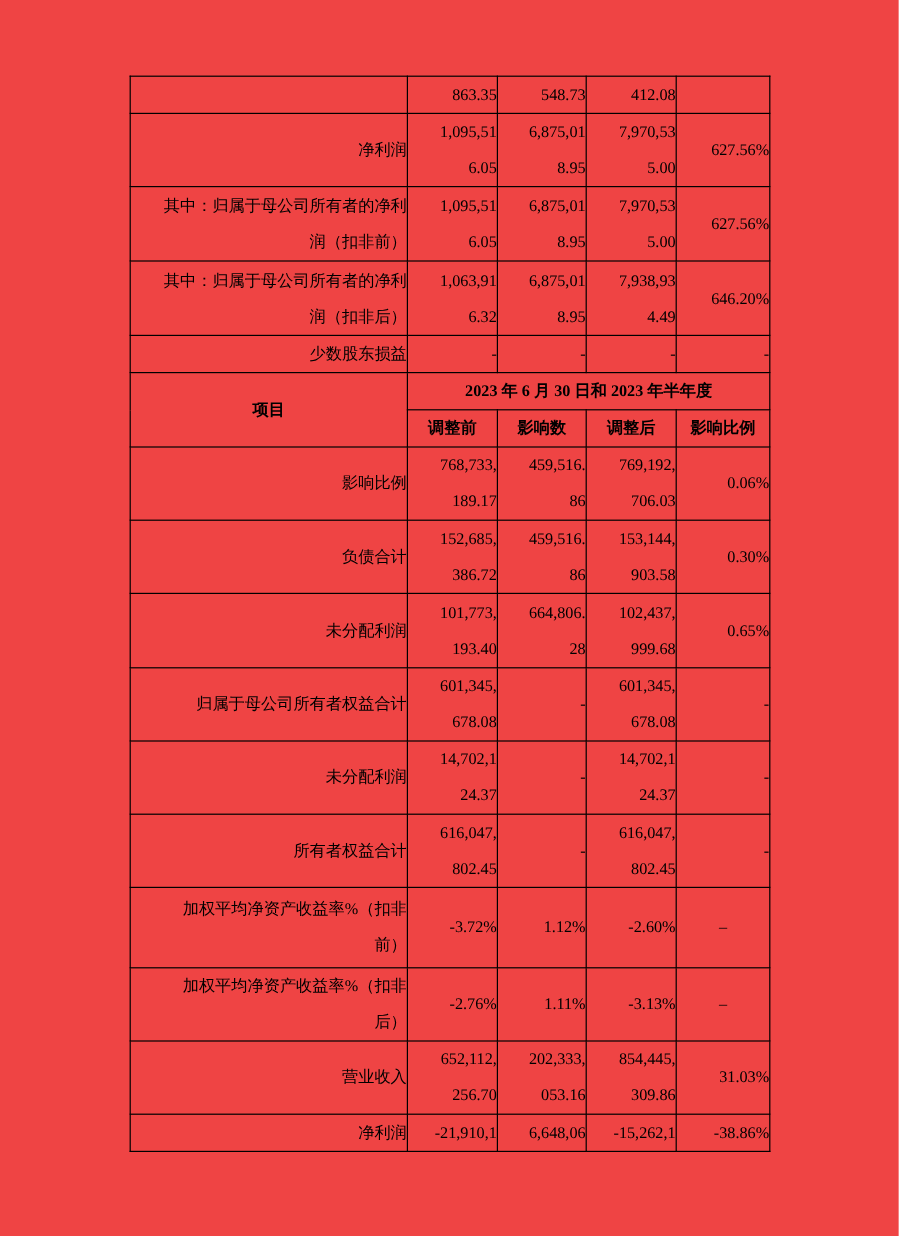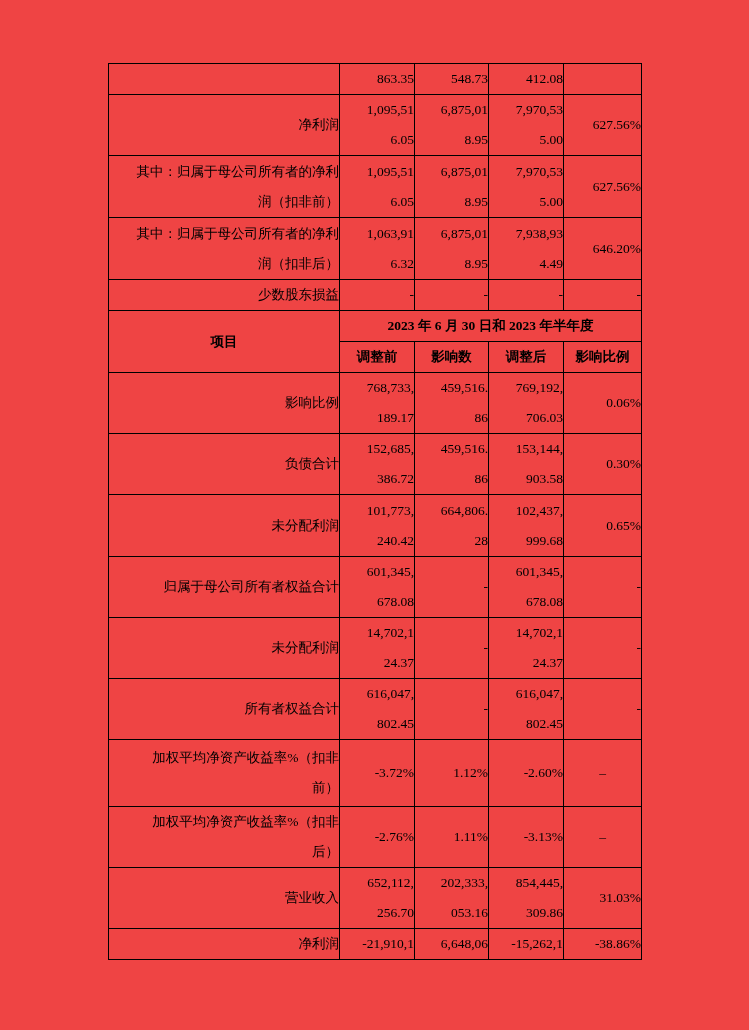--- a/index.html
+++ b/index.html
@@ -127,21 +127,21 @@
 386.72</td>
         <td class="num">459,516.
 86</td>
         <td class="num">153,144,
 903.58</td>
         <td class="num">0.30%</td>
       </tr>
       <tr style="height:62px">
         <td class="lbl">未分配利润</td>
         <td class="num">101,773,
-240.42</td>
+193.40</td>
         <td class="num">664,806.
 28</td>
         <td class="num">102,437,
 999.68</td>
         <td class="num">0.65%</td>
       </tr>
       <tr style="height:60px">
         <td class="lbl">归属于母公司所有者权益合计</td>
         <td class="num">601,345,
 678.08</td>

